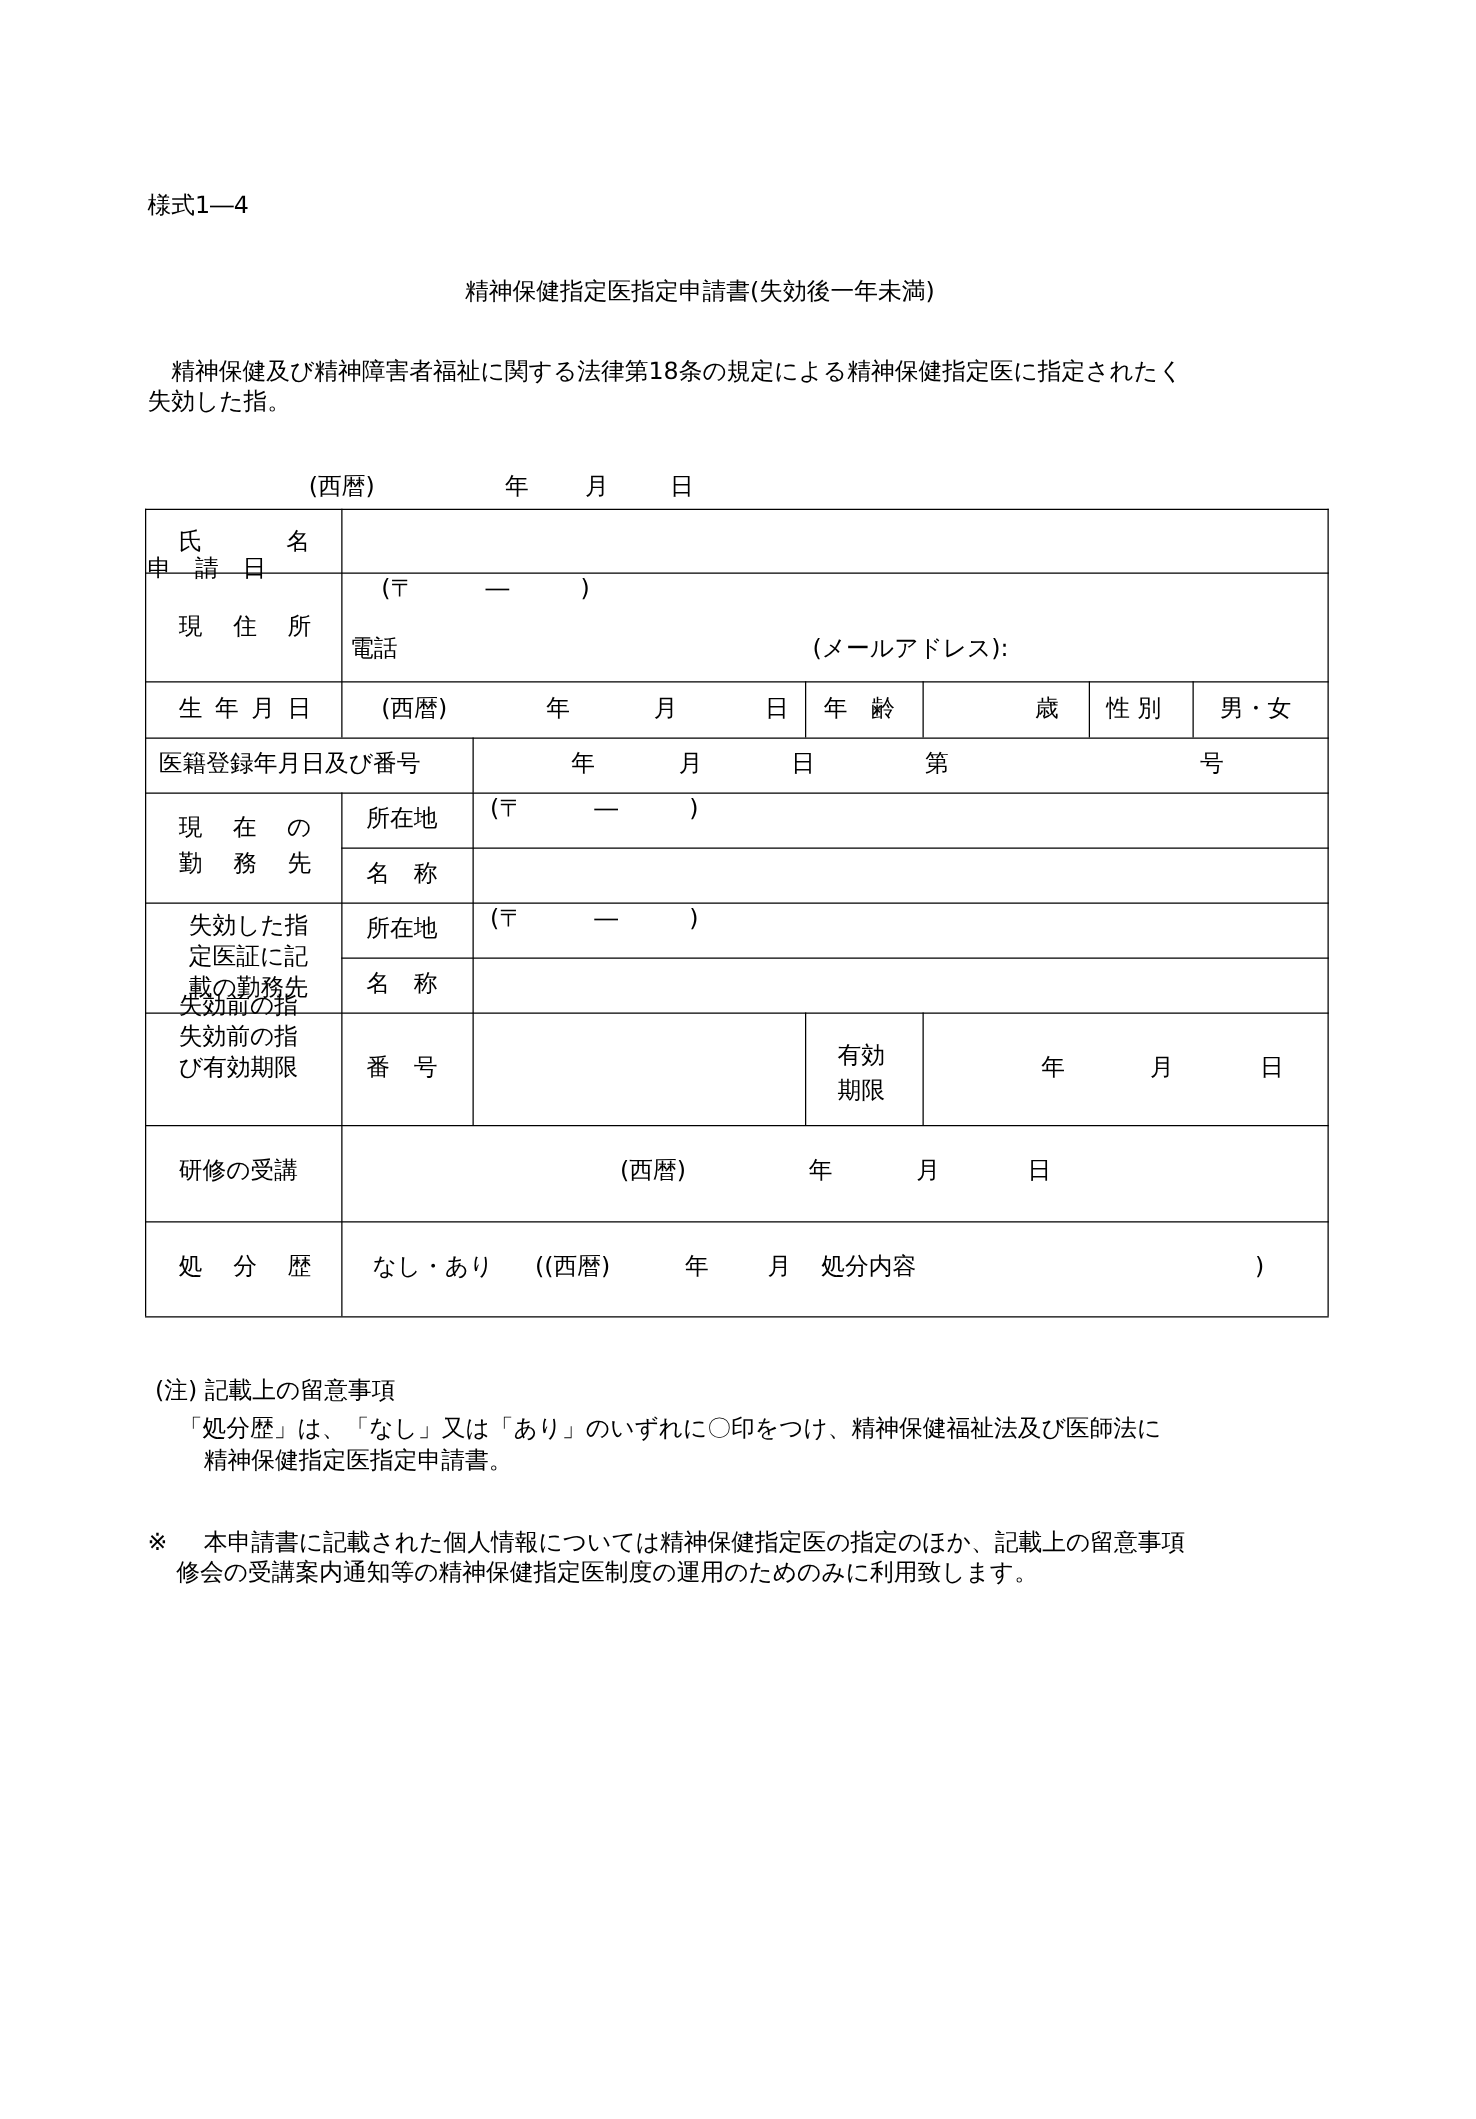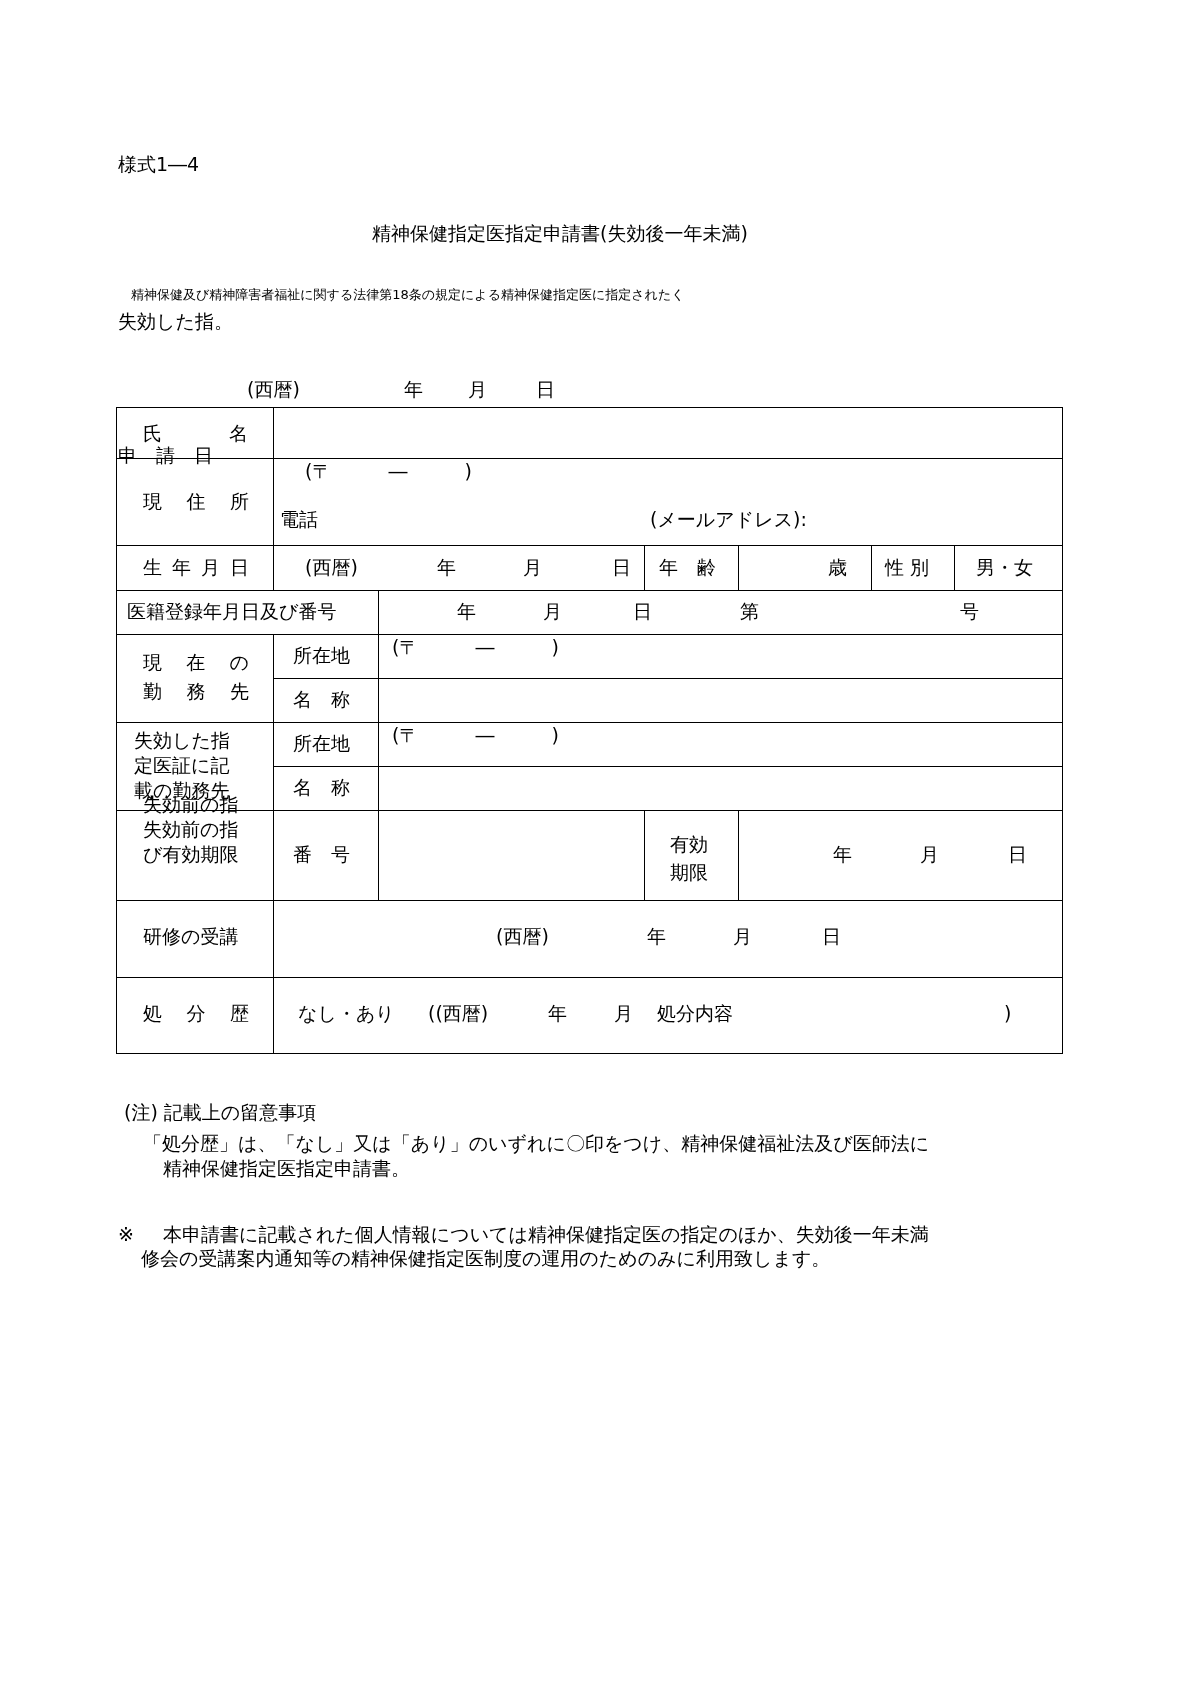--- a/index.html
+++ b/index.html
@@ -14,21 +14,21 @@
   .vl.thin { border-left-width:1px; }
   .spread { display:flex; justify-content:space-between; }
   .cell-lines { position:absolute; line-height:25px; font-size:19px; }
 </style>
 </head>
 <body>
 
 <div class="abs" style="left:118px;top:155px;">様式1―4</div>
 <div class="abs" style="left:372px;top:224px;">精神保健指定医指定申請書(失効後一年未満)</div>
 
-<div class="abs" style="left:118px;top:288px;font-size:13px;">　精神保健及び精神障害者福祉に関する法律第18条の規定による精神保健指定医に指定されたく</div>
+<div class="abs" style="left:118px;top:288px;font-size:19px;">　精神保健及び精神障害者福祉に関する法律第18条の規定による精神保健指定医に指定されたく</div>
 <div class="abs" style="left:118px;top:312px;">失効した指。</div>
 
 <div>
   <div class="abs" style="left:118px;top:402px;margin-top:44px;">申　請　日</div>
   <div class="abs" style="left:247px;top:380px;">(西暦)</div>
   <div class="abs" style="left:404px;top:380px;">年</div>
   <div class="abs" style="left:468px;top:380px;">月</div>
   <div class="abs" style="left:536px;top:380px;">日</div>
 </div>
 
@@ -116,21 +116,21 @@
     <span>務</span>
     <span>先</span>
   </div>
   <div class="abs" style="left:293px;top:646px;">所在地</div>
   <div class="abs" style="left:392px;top:638px;">(〒　　　―　　　)</div>
   <div class="abs" style="left:293px;top:690px;">名　称</div>
   <div class="abs" style="left:385px;top:682px;width:672px;height:36px;"></div>
 </div>
 
 <div>
-  <div class="cell-lines" style="left:134px;top:728px;">
+  <div class="cell-lines" style="left:151px;top:728px;">
     <div>失効した指</div>
     <div>定医証に記</div>
     <div>載の勤務先</div>
   </div>
   <div class="abs" style="left:293px;top:734px;">所在地</div>
   <div class="abs" style="left:392px;top:726px;">(〒　　　―　　　)</div>
   <div class="abs" style="left:293px;top:778px;">名　称</div>
   <div class="abs" style="left:385px;top:770px;width:672px;height:36px;"></div>
 </div>
 
@@ -174,15 +174,15 @@
 </div>
 
 <div>
   <div class="abs" style="left:124px;top:1103px;">(注) 記載上の留意事項</div>
   <div class="abs" style="left:143px;top:1134px;">「処分歴」は、「なし」又は「あり」のいずれに〇印をつけ、精神保健福祉法及び医師法に</div>
   <div class="abs" style="left:163px;top:1159px;">精神保健指定医指定申請書。</div>
 </div>
 
 <div>
   <div class="abs" style="left:118px;top:1225px;">※</div>
-  <div class="abs" style="left:163px;top:1225px;">本申請書に記載された個人情報については精神保健指定医の指定のほか、失効後一年未満</div>
+  <div class="abs" style="left:163px;top:1225px;">本申請書に記載された個人情報については精神保健指定医の指定のほか、記載上の留意事項</div>
   <div class="abs" style="left:141px;top:1249px;">修会の受講案内通知等の精神保健指定医制度の運用のためのみに利用致します。</div>
 </div>
 
 </body></html>

